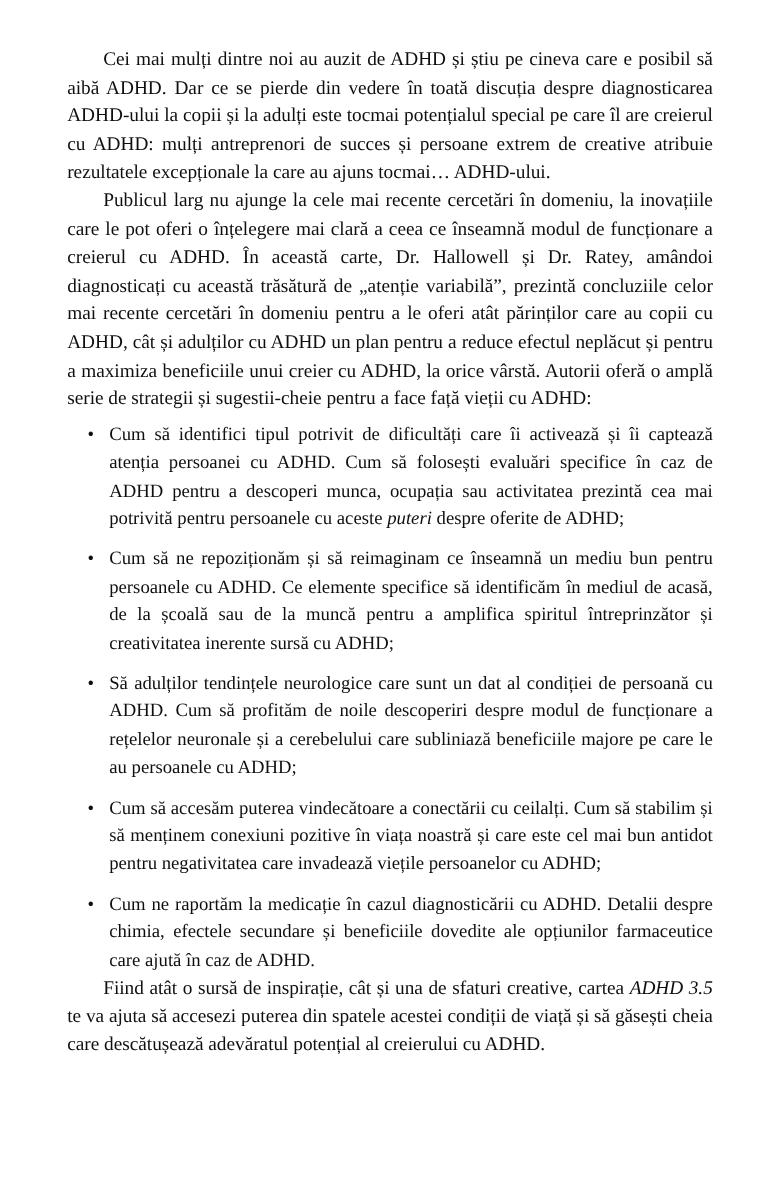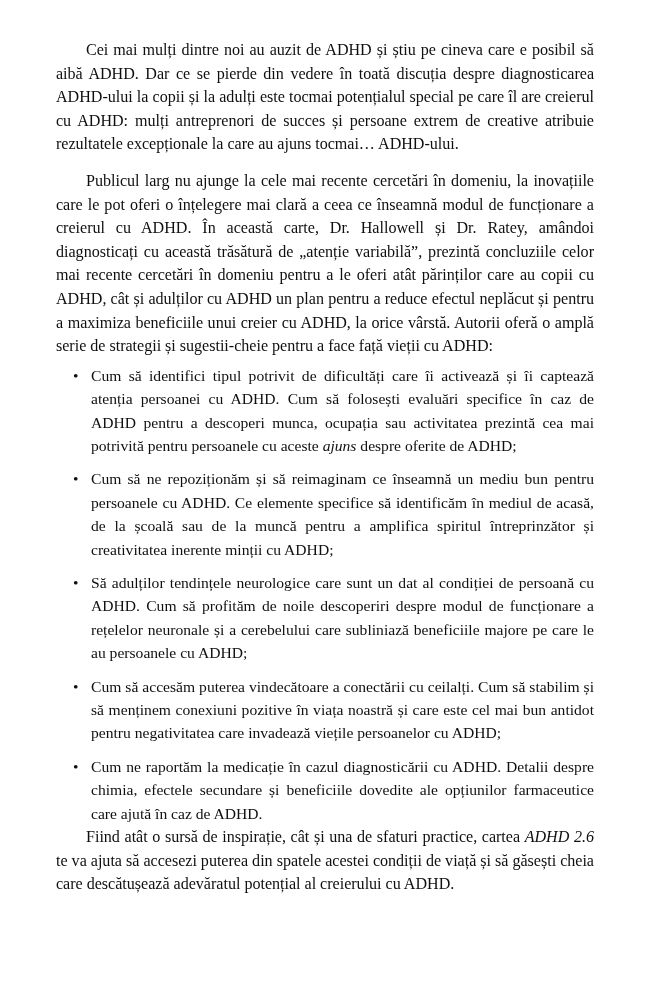--- a/index.html
+++ b/index.html
@@ -35,21 +35,21 @@
     font-size: 16.1px;
     line-height: 23.6px;
     text-align: justify;
     text-justify: inter-word;
     text-indent: 30px;
     hyphens: none;
     letter-spacing: -0.02px;
   }
 
   p.body-para + p.body-para {
-    margin-top: 13px;
+    margin-top: 0;
   }
 
   .bullet-list {
     margin: 6px 0 0 0;
     padding: 0;
     list-style: none;
   }
 
   .bullet-list li {
     position: relative;
@@ -96,41 +96,41 @@
 <div class="page">
 
   <div class="text-column">
 
     <p class="body-para">Cei mai mulți dintre noi au auzit de ADHD și știu pe cineva care e posibil să aibă ADHD. Dar ce se pierde din vedere în toată discuția despre diagnosticarea ADHD-ului la copii și la adulți este tocmai potențialul special pe care îl are creierul cu ADHD: mulți antreprenori de succes și persoane extrem de creative atribuie rezultatele excepționale la care au ajuns tocmai… ADHD-ului.</p>
     <p class="body-para">Publicul larg nu ajunge la cele mai recente cercetări în domeniu, la inovațiile care le pot oferi o înțelegere mai clară a ceea ce înseamnă modul de funcționare a creierul cu ADHD. În această carte, Dr. Hallowell și Dr. Ratey, amândoi diagnosticați cu această trăsătură de „atenție variabilă”, prezintă concluziile celor mai recente cercetări în domeniu pentru a le oferi atât părinților care au copii cu ADHD, cât și adulților cu ADHD un plan pentru a reduce efectul neplăcut și pentru a maximiza beneficiile unui creier cu ADHD, la orice vârstă. Autorii oferă o amplă serie de strategii și sugestii-cheie pentru a face față vieții cu ADHD:</p>
 
     <ul class="bullet-list">
       <li>
         <span class="bullet-dot">•</span>
-        <span>Cum să identifici tipul potrivit de dificultăți care îi activează și îi captează atenția persoanei cu ADHD. Cum să folosești evaluări specifice în caz de ADHD pentru a descoperi munca, ocupația sau activitatea prezintă cea mai potrivită pentru persoanele cu aceste </span><em class="ital">ajuns</em><span> despre oferite de ADHD;</span>
+        <span>Cum să identifici tipul potrivit de dificultăți care îi activează și îi captează atenția persoanei cu ADHD. Cum să folosești evaluări specifice în caz de ADHD pentru a descoperi munca, ocupația sau activitatea prezintă cea mai potrivită pentru persoanele cu aceste </span><em class="ital">puteri</em><span> despre oferite de ADHD;</span>
       </li>
       <li>
         <span class="bullet-dot">•</span>
-        <span>Cum să ne repoziționăm și să reimaginam ce înseamnă un mediu bun pentru persoanele cu ADHD. Ce elemente specifice să identificăm în mediul de acasă, de la școală sau de la muncă pentru a amplifica spiritul întreprinzător și creativitatea inerente minții cu ADHD;</span>
+        <span>Cum să ne repoziționăm și să reimaginam ce înseamnă un mediu bun pentru persoanele cu ADHD. Ce elemente specifice să identificăm în mediul de acasă, de la școală sau de la muncă pentru a amplifica spiritul întreprinzător și creativitatea inerente sursă cu ADHD;</span>
       </li>
       <li>
         <span class="bullet-dot">•</span>
         <span>Să adulților tendințele neurologice care sunt un dat al condiției de persoană cu ADHD. Cum să profităm de noile descoperiri despre modul de funcționare a rețelelor neuronale și a cerebelului care subliniază beneficiile majore pe care le au persoanele cu ADHD;</span>
       </li>
       <li>
         <span class="bullet-dot">•</span>
         <span>Cum să accesăm puterea vindecătoare a conectării cu ceilalți. Cum să stabilim și să menținem conexiuni pozitive în viața noastră și care este cel mai bun antidot pentru negativitatea care invadează viețile persoanelor cu ADHD;</span>
       </li>
       <li>
         <span class="bullet-dot">•</span>
         <span>Cum ne raportăm la medicație în cazul diagnosticării cu ADHD. Detalii despre chimia, efectele secundare și beneficiile dovedite ale opțiunilor farmaceutice care ajută în caz de ADHD.</span>
       </li>
     </ul>
 
-    <p class="body-para closing-para"><span>Fiind atât o sursă de inspirație, cât și una de sfaturi practice, cartea </span><em class="ital">ADHD 2.6</em><span> te va ajuta să accesezi puterea din spatele acestei condiții de viață și să găsești cheia care descătușează adevăratul potențial al creierului cu ADHD.</span></p>
+    <p class="body-para closing-para"><span>Fiind atât o sursă de inspirație, cât și una de sfaturi creative, cartea </span><em class="ital">ADHD 3.5</em><span> te va ajuta să accesezi puterea din spatele acestei condiții de viață și să găsești cheia care descătușează adevăratul potențial al creierului cu ADHD.</span></p>
 
   </div>
 
   <div class="isbn-art">
 
     
 
     
     
 

